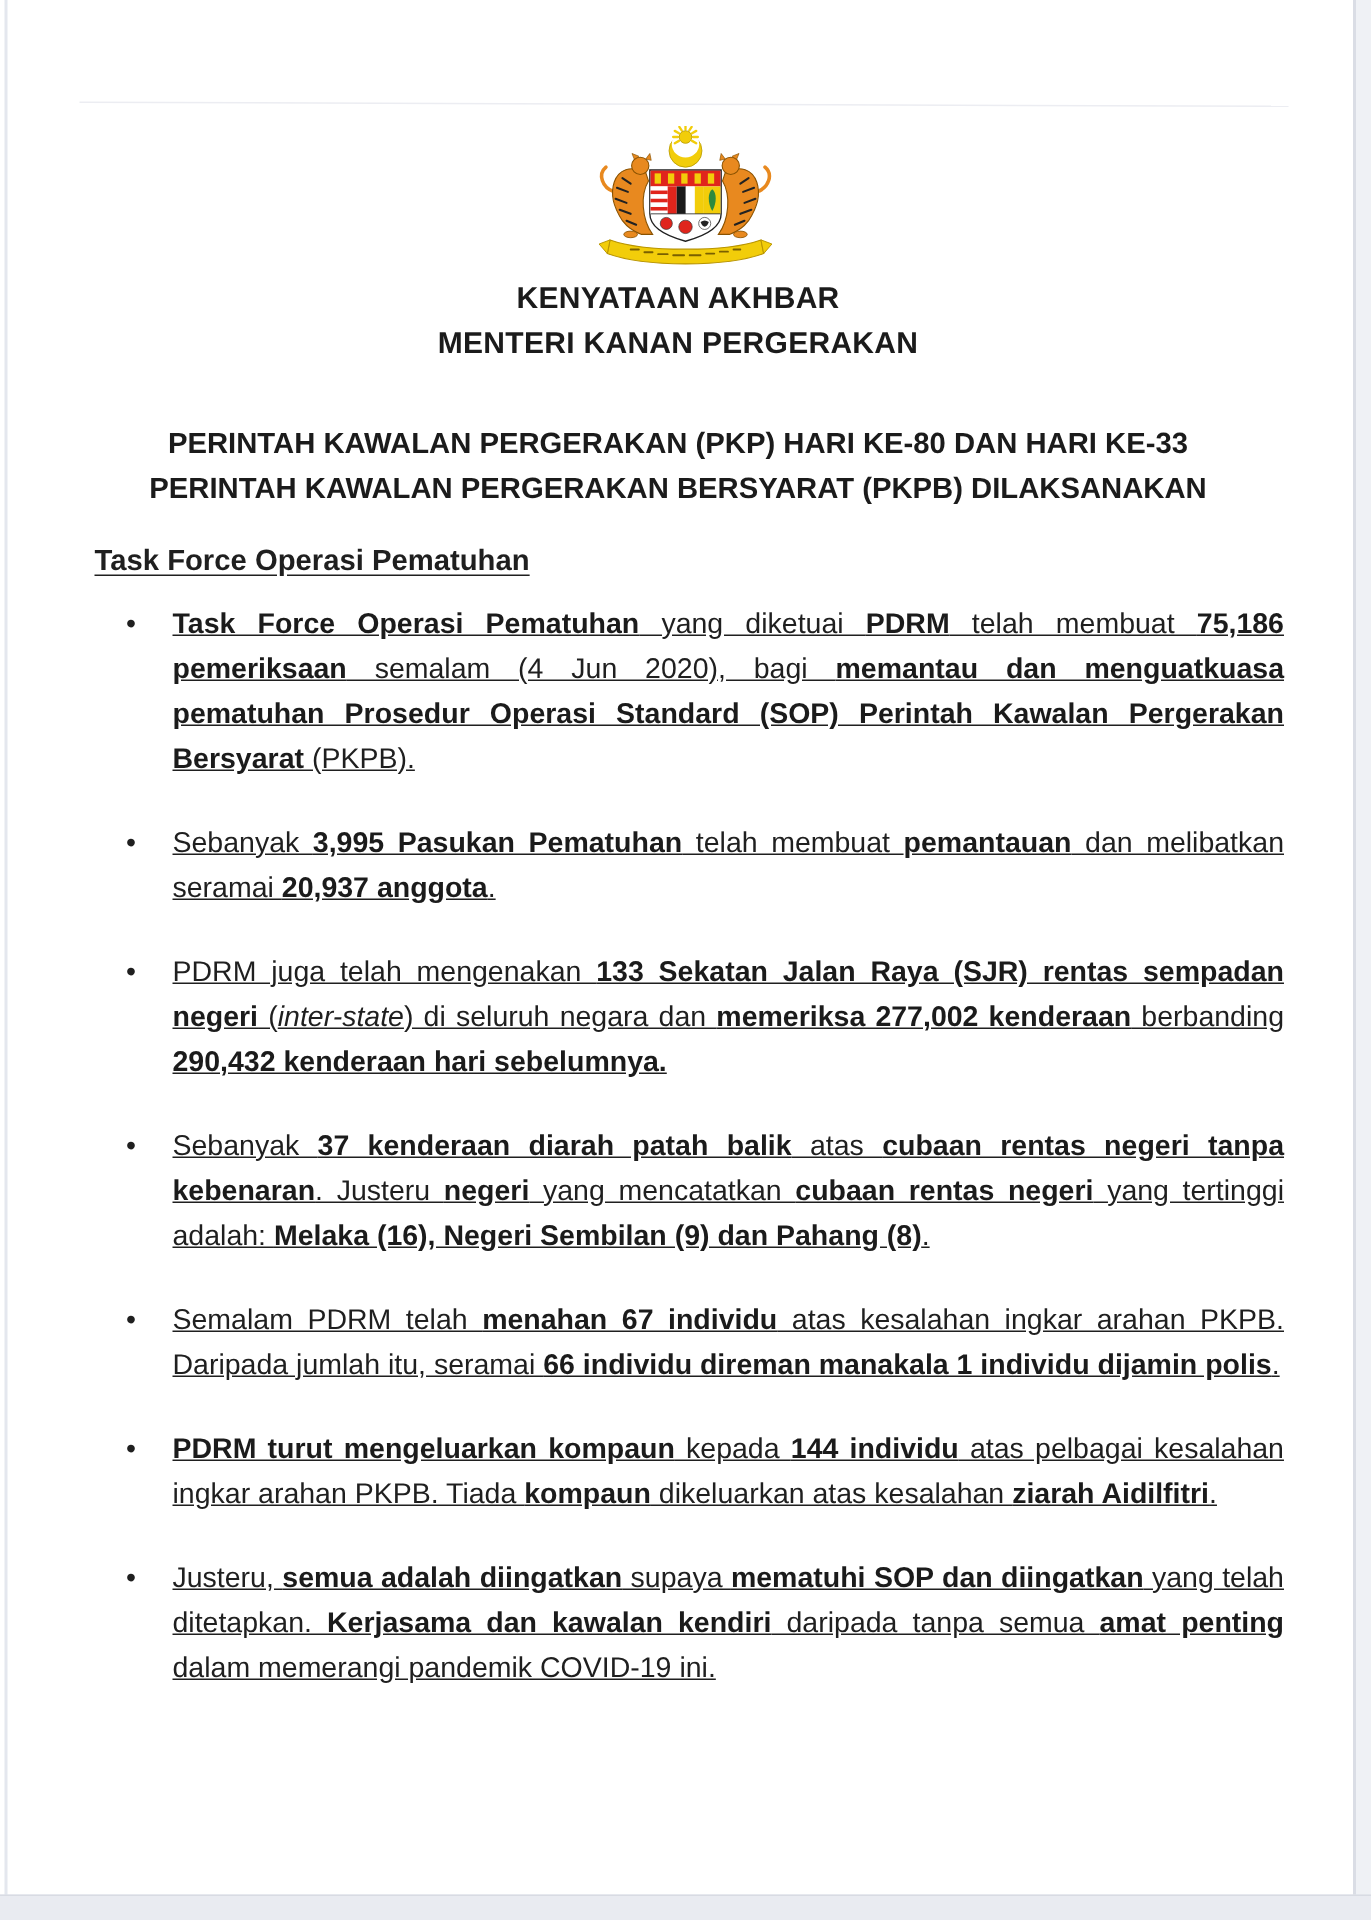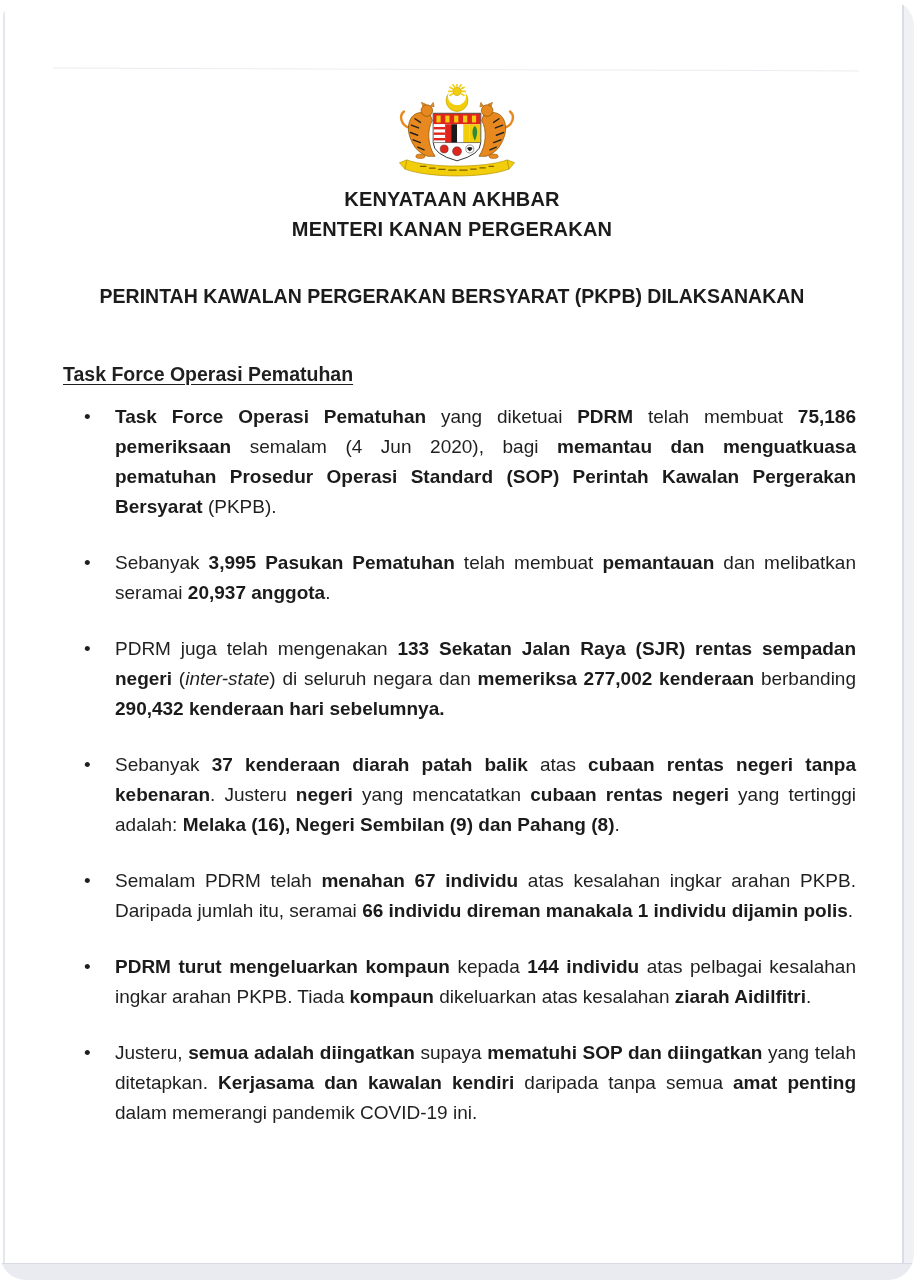--- a/index.html
+++ b/index.html
@@ -8,21 +8,20 @@
     background: #ffffff;
     font-family: "Liberation Sans", sans-serif;
     color: #1f1f1f;
   }
   .page {
     position: relative;
     width: 914px;
     height: 1280px;
     background: #ffffff;
     overflow: hidden;
-    border-radius: 26px;
   }
 
   
   .edge-left {
     position: absolute; left: 3px; top: 0; bottom: 16px;
     width: 2px; background: #e4e7ee;
   }
   .edge-right-line {
     position: absolute; left: 902px; top: 0; bottom: 14px;
     width: 2px; background: #dadde5;
@@ -79,20 +78,21 @@
     padding-left: 52px;
     margin-bottom: 26px;
   }
   .bullets .marker {
     position: absolute; left: 21px; top: 0;
     font-size: 19px;
   }
   .bullets .rich {
     display: block;
     text-align: justify;
+    text-decoration: underline;
   }
   .rich b, .org-block, .title-block { color: #1b1b1b; }
 </style>
 </head>
 <body>
 
 <div class="page">
 
   <div class="edge-right-band"></div>
   <div class="edge-left"></div>
@@ -171,20 +171,21 @@
       </g>
     </svg>
   </div>
 
   <div class="org-block">
     <div>KENYATAAN AKHBAR</div>
     <div>MENTERI KANAN PERGERAKAN</div>
   </div>
 
   <div class="title-block">
+    <div>PERINTAH KAWALAN PERGERAKAN (PKP) HARI KE-80 DAN HARI KE-33</div>
     <div>PERINTAH KAWALAN PERGERAKAN BERSYARAT (PKPB) DILAKSANAKAN</div>
   </div>
 
   <div class="section-heading">Task Force Operasi Pematuhan</div>
 
   <ul class="bullets">
     <li>
       <span class="marker">•</span>
       <span class="rich"><b>Task Force Operasi Pematuhan</b><span> yang diketuai </span><b>PDRM</b><span> telah membuat </span><b>75,186 pemeriksaan</b><span> semalam (4 Jun 2020), bagi </span><b>memantau dan menguatkuasa pematuhan Prosedur Operasi Standard (SOP) Perintah Kawalan Pergerakan Bersyarat</b><span> (PKPB).</span></span>
     </li>

